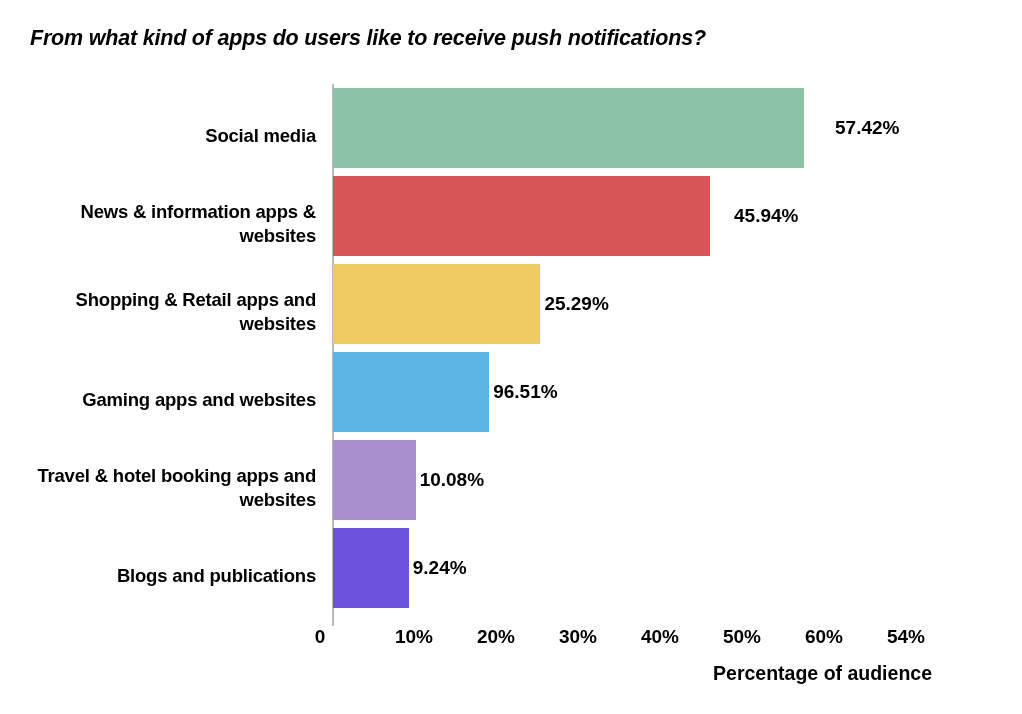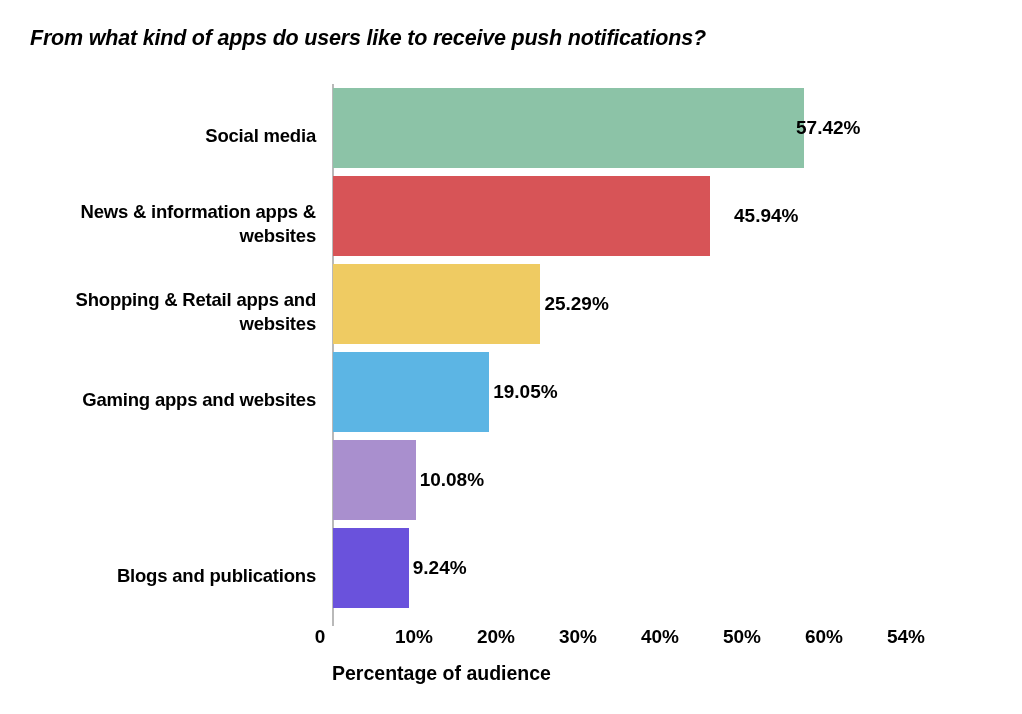--- a/index.html
+++ b/index.html
@@ -120,21 +120,21 @@
     font-size: 19px;
     font-weight: bold;
     color: #000000;
     white-space: nowrap;
   }
   #x-axis-title {
     position: absolute;
     left: 332px;
     top: 662px;
     width: 600px;
-    text-align: left;
+    text-align: right;
     font-size: 19.5px;
     font-weight: bold;
     color: #000000;
   }
 </style>
 </head>
 <body>
 
 <div id="chart-root">
 
@@ -146,43 +146,46 @@
     </div>
     <div class="cat-cell" style="top:176px;">
       <span>Shopping &amp; Retail apps and websites</span>
     </div>
     <div class="cat-cell" style="top:88px;">
       <span>News &amp; information apps &amp; websites</span>
     </div>
     <div class="cat-cell" style="top:264px;">
       <span>Gaming apps and websites</span>
     </div>
+    <div class="cat-cell" style="top:352px;">
+      <span>Travel &amp; hotel booking apps and websites</span>
+    </div>
     <div class="cat-cell" style="top:440px;">
       <span>Blogs and publications</span>
     </div>
   </div>
 
   <div id="plot-area">
     <div id="y-axis-line"></div>
 
     <div class="bar-row" style="top:0px;">
       <div class="bar-rect" style="width: 470.844px; background: rgb(140, 195, 167);"></div>
-      <div class="bar-value" style="left: 460px;">57.42%</div>
+      <div class="bar-value" style="left: 499px;">57.42%</div>
     </div>
     <div class="bar-row" style="top:88px;">
       <div class="bar-rect" style="width: 376.708px; background: rgb(215, 84, 87);"></div>
       <div class="bar-value" style="left: 398px;">45.94%</div>
     </div>
     <div class="bar-row" style="top:176px;">
       <div class="bar-rect" style="width: 207.378px; background: rgb(239, 203, 98);"></div>
       <div class="bar-value" style="left: 208.378px;">25.29%</div>
     </div>
     <div class="bar-row" style="top:264px;">
       <div class="bar-rect" style="width: 156.21px; background: rgb(92, 181, 228);"></div>
-      <div class="bar-value" style="left: 157.21px;">19.05%</div>
+      <div class="bar-value" style="left: 157.21px;">96.51%</div>
     </div>
     <div class="bar-row" style="top:352px;">
       <div class="bar-rect" style="width: 82.656px; background: rgb(169, 143, 206);"></div>
       <div class="bar-value" style="left: 83.656px;">10.08%</div>
     </div>
     <div class="bar-row" style="top:440px;">
       <div class="bar-rect" style="width: 75.768px; background: rgb(106, 82, 220);"></div>
       <div class="bar-value" style="left: 76.768px;">9.24%</div>
     </div>
   </div>

